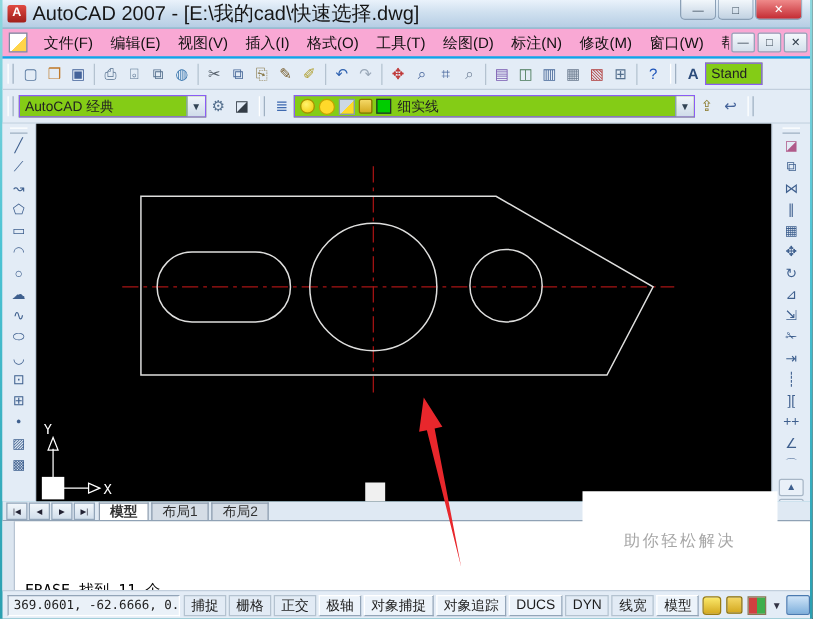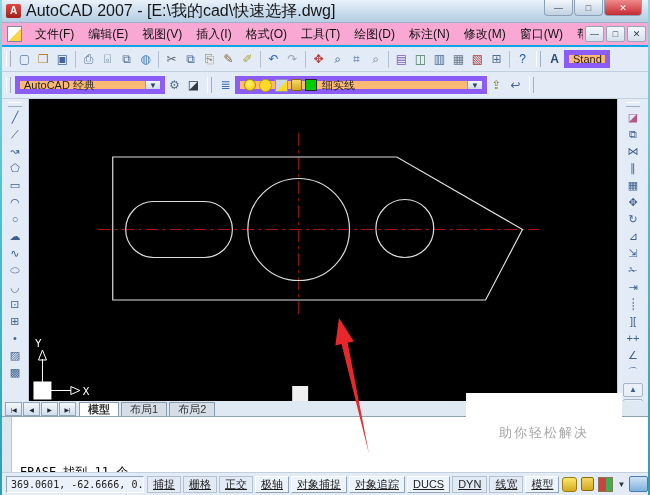--- a/index.html
+++ b/index.html
@@ -33,26 +33,26 @@
         font-size:9px;color:#33404e;background:linear-gradient(180deg,#f4f8fc,#d4e0ec);border:1px solid #93a6ba;border-radius:2px;}
 
   
   .tbrow{display:flex;align-items:center;background:#e3ecf6;border-bottom:1px solid #c2cfdd;overflow:hidden;}
   .tb1{height:24px;flex:0 0 24px;}
   .tb2{height:26px;flex:0 0 26px;}
   .grip{width:3px;height:16px;border-left:1px solid #ffffff;border-right:1px solid #9fb0c2;margin:0 4px;flex:0 0 auto;}
   .tb-btn{width:19px;height:19px;line-height:19px;text-align:center;font-size:12px;color:#3e5f8e;flex:0 0 auto;
           border-radius:2px;}
   .tb-sep{width:1px;height:17px;background:#b4c2d0;margin:0 3px;flex:0 0 auto;}
-  .dd{background:#fdba74;border:5px solid #8b5cf6;height:18px;display:flex;align-items:center;
+  .dd{background:#84cc16;border:1px solid #8b5cf6;height:18px;display:flex;align-items:center;
       font-size:11px;color:#222;padding-left:4px;box-sizing:border-box;flex:0 0 auto;}
   .dd .dd-arrow{margin-left:auto;width:14px;height:100%;border-left:1px solid #8aa0b8;font-size:8px;color:#345;
       background:linear-gradient(180deg,#f0f5fa,#cfdcea);display:flex;align-items:center;justify-content:center;}
   .ws-dd{width:150px;}
-  .layer-dd{width:252px;gap:3px;}
+  .layer-dd{width:321px;gap:3px;}
   .layer-name{margin-left:2px;}
   .color-dd{width:86px;gap:4px;}
   .ic-bulb{width:10px;height:10px;border-radius:50%;background:radial-gradient(circle at 40% 35%,#fff46e,#f2c600);border:1px solid #a98f00;flex:0 0 auto;}
   .ic-sun{width:11px;height:11px;border-radius:50%;background:#ffd92a;border:1px solid #c2a300;flex:0 0 auto;}
   .ic-vpsun{width:11px;height:11px;background:linear-gradient(135deg,#cdd8e4 52%,#ffd92a 52%);border:1px solid #8a9aac;flex:0 0 auto;}
   .ic-lock{width:9px;height:10px;background:linear-gradient(180deg,#f4d866,#d4a920);border:1px solid #8a6d00;border-radius:2px;flex:0 0 auto;}
   .ic-swatch{width:10px;height:10px;background:#00cc00;border:1px solid #2a2a2a;flex:0 0 auto;}
 
   
   .mid{flex:0 0 302px;height:302px;display:flex;background:#dde7f2;}
@@ -80,21 +80,21 @@
   .cmd-lines{font-family:"DejaVu Sans Mono","Liberation Mono",monospace;font-size:12px;color:#000;
              padding:8px 4px 0 8px;line-height:19px;white-space:pre;}
 
   
   .statusbar{flex:0 0 22px;height:22px;display:flex;align-items:center;background:#e3ecf6;padding:0 4px;gap:3px;
              border-top:1px solid #c2cfdd;font-size:11px;}
   .coords{width:128px;height:15px;line-height:15px;padding:0 4px;font-size:10px;color:#222;
           background:#eaf1f8;border:1px solid;border-color:#93a5b8 #fff #fff #93a5b8;flex:0 0 auto;
           font-family:"DejaVu Sans Mono","Liberation Mono",monospace;white-space:nowrap;overflow:hidden;}
   .toggles{display:flex;gap:2px;}
-  .tg{height:15px;padding:0 5px;display:flex;align-items:center;color:#1c1c1c;white-space:nowrap;text-decoration:underline;}
+  .tg{height:15px;padding:0 5px;display:flex;align-items:center;color:#1c1c1c;white-space:nowrap;}
   .tg.flat{border:1px solid #b4c2d0;background:#e2ebf5;}
   .tg.raised{border:1px solid;border-color:#fff #93a5b8 #93a5b8 #fff;background:#ecf3fa;}
   .tray{margin-left:auto;display:flex;align-items:center;gap:4px;}
   .ic-comm{width:13px;height:13px;border-radius:3px;background:linear-gradient(180deg,#fbe96a,#d4a920);border:1px solid #9a7d12;flex:0 0 auto;}
   .ic-locktray{width:11px;height:12px;background:linear-gradient(180deg,#f4d866,#d4a920);border:1px solid #8a6d00;border-radius:2px;flex:0 0 auto;}
   .ic-std{width:13px;height:13px;background:linear-gradient(90deg,#d04040 50%,#3fae4c 50%);border:1px solid #887755;flex:0 0 auto;}
   .tray-arrow{font-size:8px;color:#334;}
   .ic-clean{width:17px;height:14px;background:linear-gradient(180deg,#cfe4f8,#7fb0dc);border:1px solid #4a7ab0;border-radius:2px;flex:0 0 auto;}
 
   

